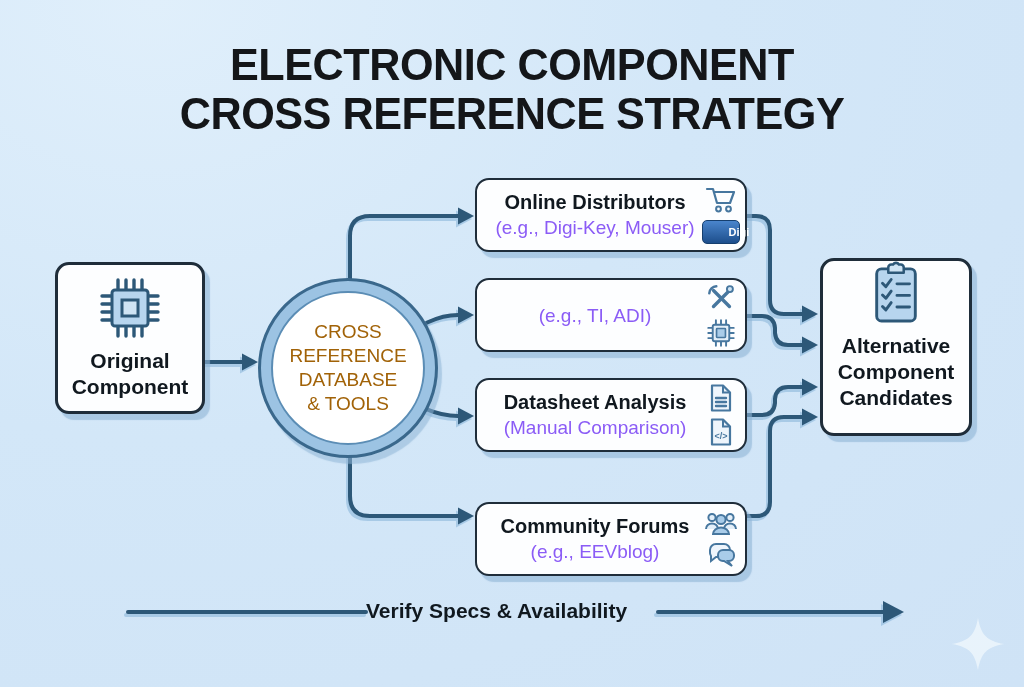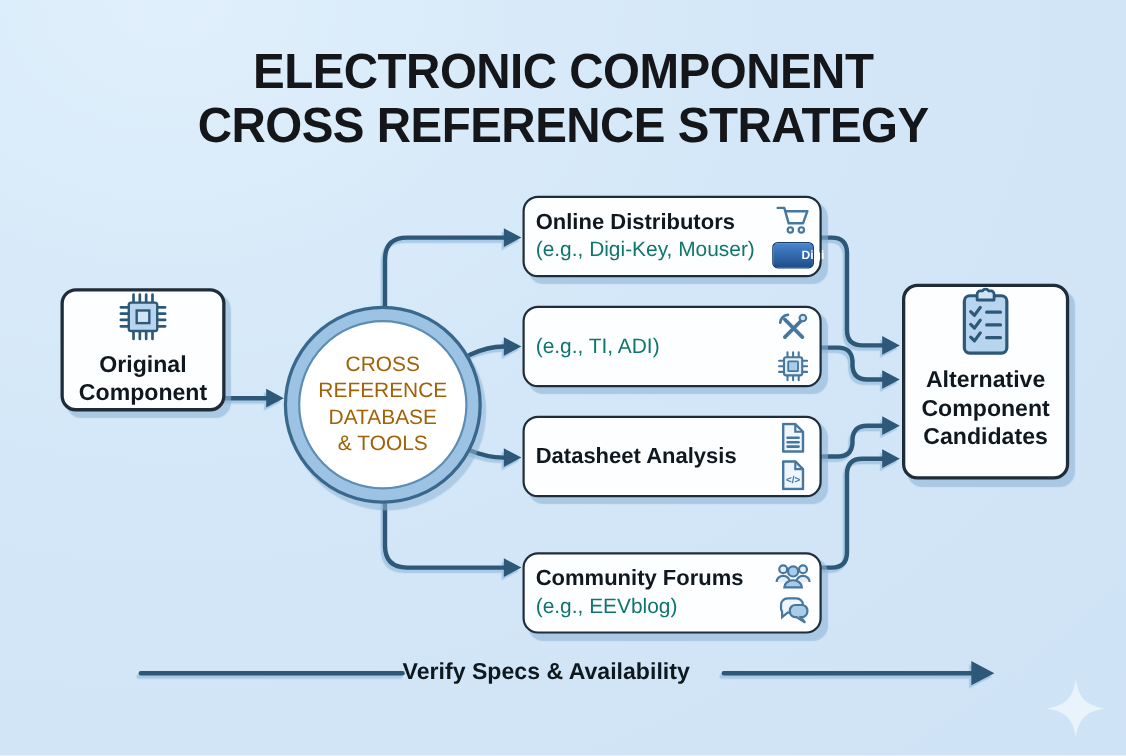--- a/index.html
+++ b/index.html
@@ -27,21 +27,21 @@
   .node {
     position: absolute; z-index: 2;
     background: #fdfeff;
     border: 2.5px solid #1f2d3a;
     border-radius: 14px;
     box-shadow: 5px 6px 1px rgba(142,180,214,0.6);
   }
 
   
   .source {
-    left: 55px; top: 262px; width: 150px; height: 112px; border-width: 3px;
+    left: 55px; top: 262px; width: 150px; height: 152px; border-width: 3px;
     display: flex; flex-direction: column; align-items: center; justify-content: center; gap: 8px;
   }
   .result {
     left: 820px; top: 258px; width: 152px; height: 178px; border-width: 3px;
     display: flex; flex-direction: column; align-items: center; gap: 8px;
   }
   .big-label {
     font-size: 21px; font-weight: bold; color: #10181f;
     text-align: center; line-height: 26px; width: 138px;
   }
@@ -62,23 +62,23 @@
     display: flex; align-items: center; justify-content: center;
   }
   .hub-text { font-size: 19px; font-weight: normal; color: #a16207; text-align: center; line-height: 24px; }
 
   
   .branch {
     left: 475px; width: 272px; height: 74px;
     display: flex; align-items: center;
     padding: 4px 6px 4px 10px;
   }
-  .branch-text { flex: 1; text-align: left; color: #10181f; }
+  .branch-text { flex: 1; text-align: center; color: #10181f; }
   .branch-title { font-size: 20px; font-weight: bold; line-height: 25px; }
-  .branch-sub { font-size: 19px; line-height: 25px; color: #0f766e; }
+  .branch-sub { font-size: 19px; line-height: 25px; color: #8b5cf6; }
   .icon-col {
     width: 36px; display: flex; flex-direction: column;
     align-items: center; justify-content: center; gap: 6px;
   }
   .digi-badge {
     display: inline-flex; align-items: center; justify-content: center;
     width: 31px; height: 24px; border-radius: 5px;
     background: linear-gradient(#4a85cc, #1d4e8c);
     border: 1px solid #163f6e;
     color: #ffffff; font-size: 11px; font-weight: bold; padding-left: 36px;
@@ -195,20 +195,21 @@
         </g>
         <rect x="9" y="9" width="26" height="26" rx="3" fill="#e3eff9" stroke="#47779f" stroke-width="3"></rect>
         <rect x="15" y="15" width="14" height="14" rx="1" fill="#a9cce9" stroke="#47779f" stroke-width="2.6"></rect>
       </svg>
     </div>
   </div>
 
   <div class="node branch" style="top:378px">
     <div class="branch-text">
       <div class="branch-title">Datasheet Analysis</div>
+      <div class="branch-sub">(Manual Comparison)</div>
     </div>
     <div class="icon-col">
       <svg width="24" height="28" viewBox="0 0 24 28">
         <path d="M3 1.5 H14 L21 8.5 V26.5 H3 Z" fill="#eef5fc" stroke="#47779f" stroke-width="2.2" stroke-linejoin="round"></path>
         <path d="M14 1.5 V8.5 H21" fill="none" stroke="#47779f" stroke-width="2"></path>
         <path d="M7 14 H17 M7 18 H17 M7 22 H17" stroke="#47779f" stroke-width="2.4" stroke-linecap="round"></path>
       </svg>
       <svg width="24" height="28" viewBox="0 0 24 28">
         <path d="M3 1.5 H14 L21 8.5 V26.5 H3 Z" fill="#eef5fc" stroke="#47779f" stroke-width="2.2" stroke-linejoin="round"></path>
         <path d="M14 1.5 V8.5 H21" fill="none" stroke="#47779f" stroke-width="2"></path>

